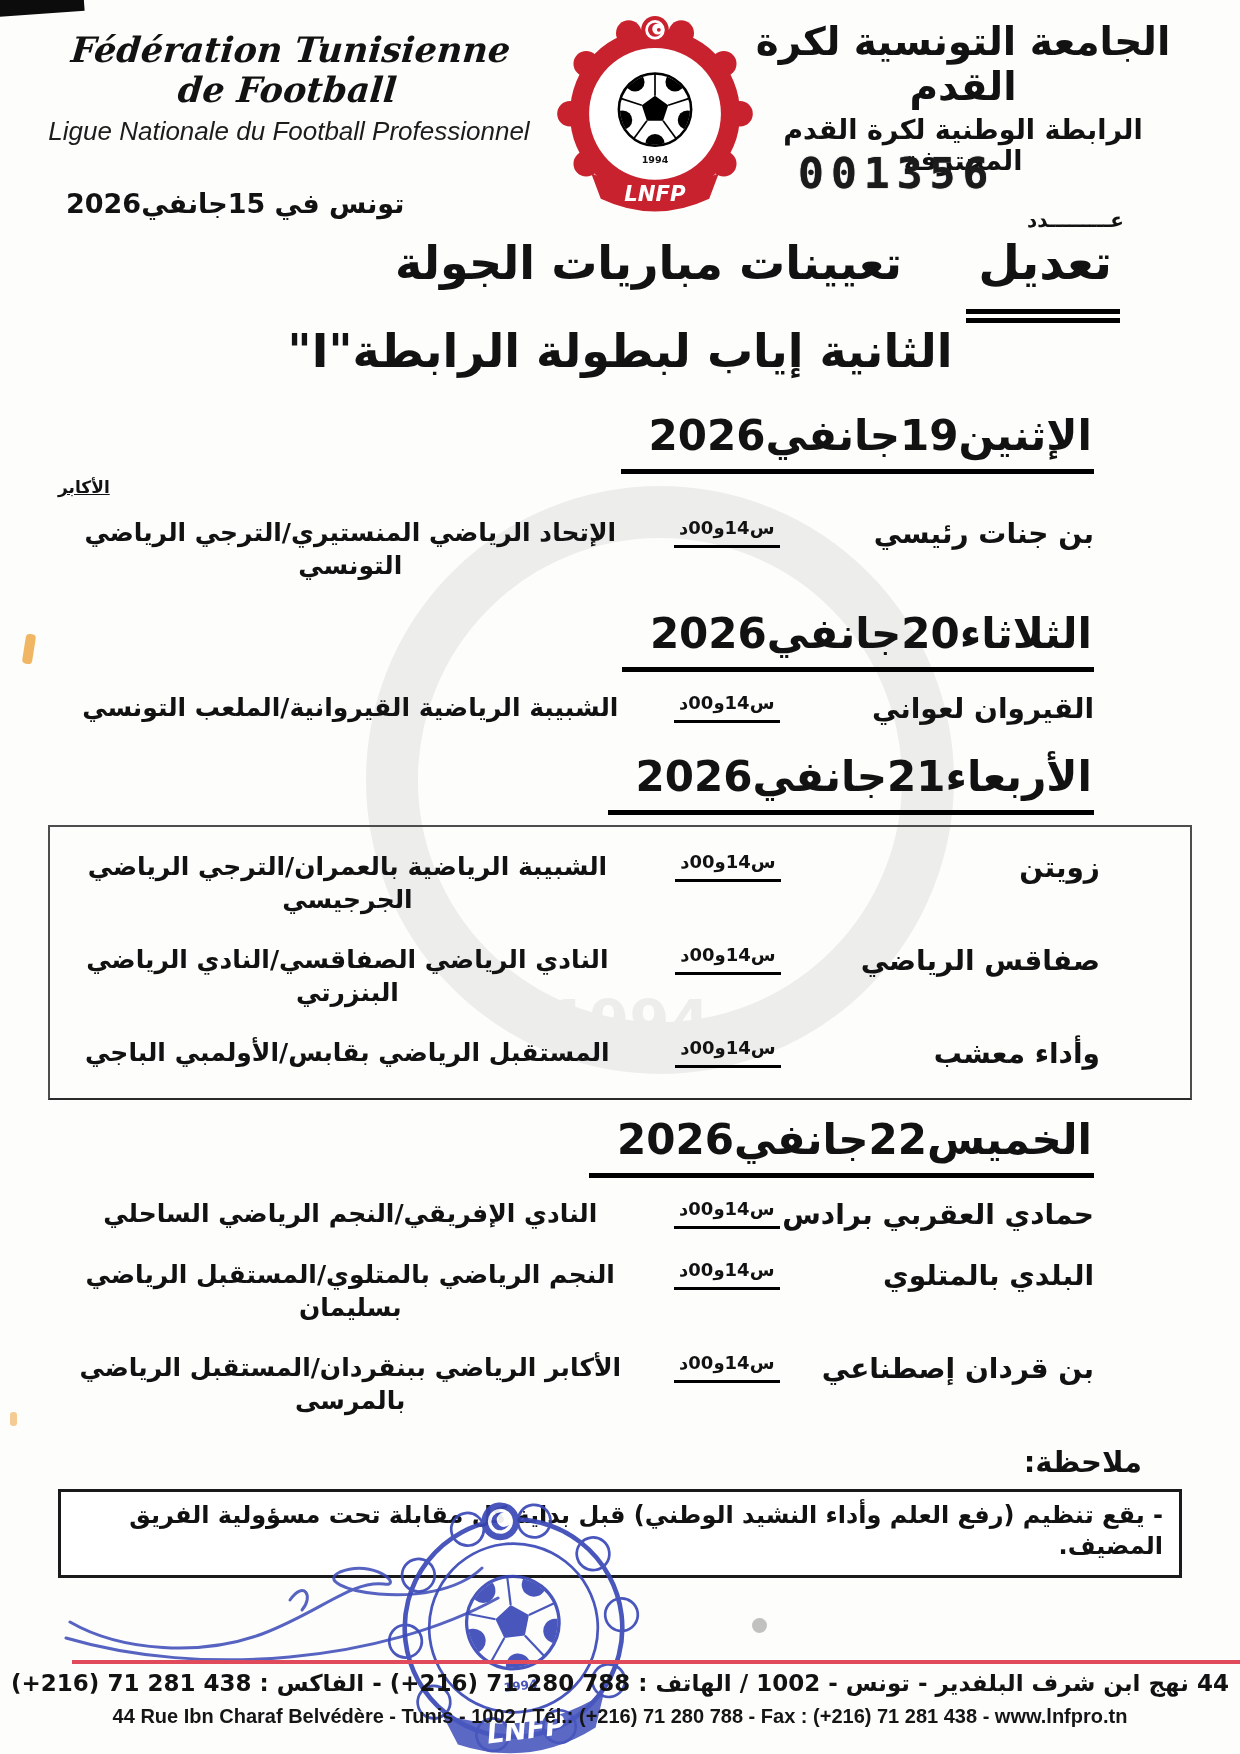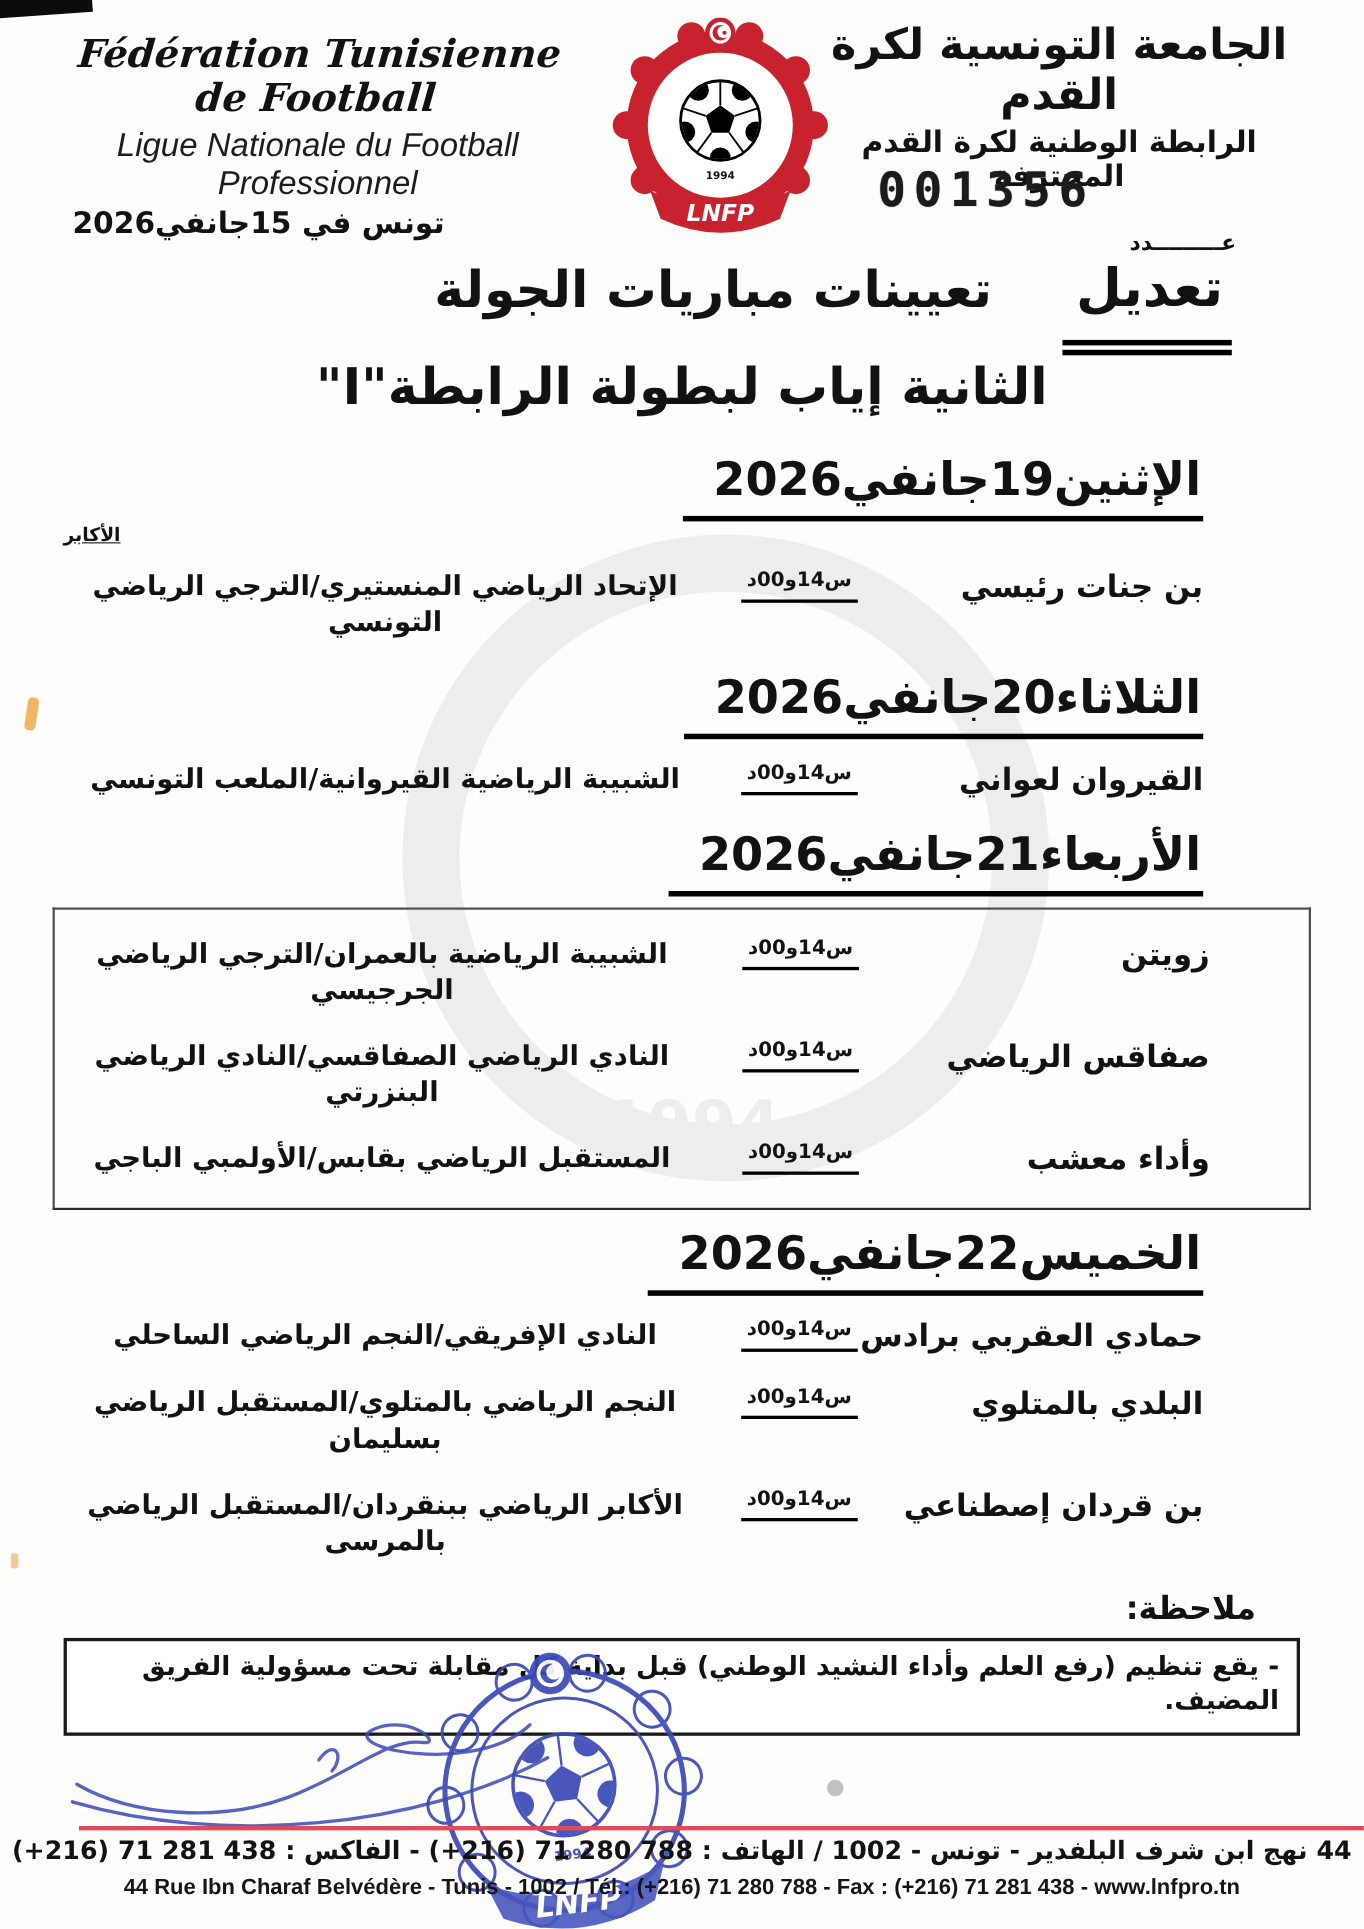--- a/index.html
+++ b/index.html
@@ -8,21 +8,21 @@
 
   
   .corner-mark{position:absolute;left:-8px;top:-7px;width:92px;height:21px;background:#0c0c0c;transform:rotate(-4deg);}
   .orange-mark-1{position:absolute;left:24px;top:634px;width:10px;height:30px;background:#eda43e;opacity:.8;transform:rotate(9deg);border-radius:4px;}
   .orange-mark-2{position:absolute;left:10px;top:1412px;width:7px;height:14px;background:#eda43e;opacity:.55;border-radius:3px;}
   .gray-dot{position:absolute;left:752px;top:1618px;width:15px;height:15px;border-radius:50%;background:#9a9a9a;opacity:.6;}
 
   
   .org-fr{position:absolute;left:46px;top:30px;width:486px;text-align:center;direction:ltr;}
   .org-fr-main{font-family:"DejaVu Serif",serif;font-style:italic;font-weight:bold;font-size:35px;line-height:1.15;transform:skewX(-5deg);}
-  .org-fr-sub{font-family:"Liberation Sans",sans-serif;font-style:italic;font-size:30px;margin-top:5px;color:#1c1c1c;}
+  .org-fr-sub{font-family:"Liberation Sans",sans-serif;font-style:italic;font-size:26px;margin-top:5px;color:#1c1c1c;}
   .logo-header{position:absolute;left:546px;top:16px;width:218px;height:202px;}
   .org-ar{position:absolute;right:38px;top:20px;width:478px;text-align:center;}
   .org-ar-main{font-size:39px;font-weight:bold;line-height:1.15;}
   .org-ar-sub{font-size:27px;font-weight:bold;margin-top:4px;}
 
   .serial{position:absolute;left:798px;top:148px;font-family:"DejaVu Sans Mono",monospace;
           font-size:43px;font-weight:bold;letter-spacing:7px;color:#1b1b1b;text-shadow:0 0 1px #333;direction:ltr;}
   .num-label{position:absolute;right:116px;top:196px;font-size:20px;font-weight:bold;margin-top:12px;}
   .date-place{position:absolute;left:66px;top:188px;font-size:27px;font-weight:bold;}
 

